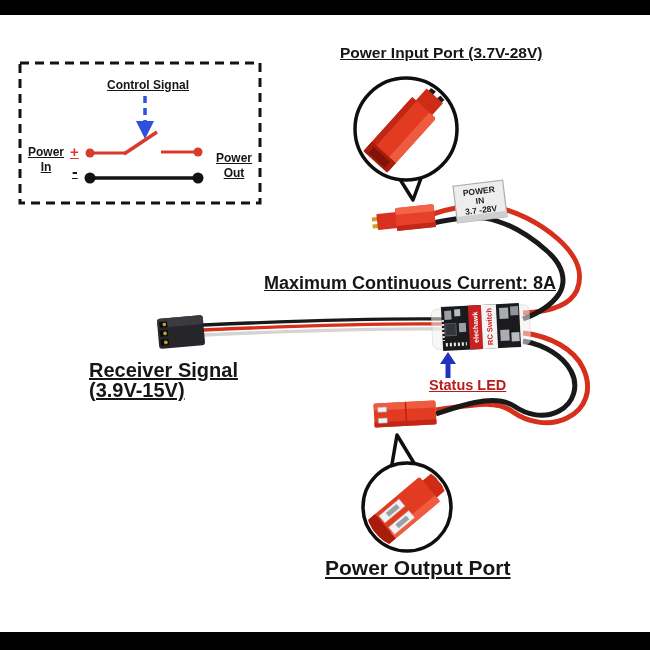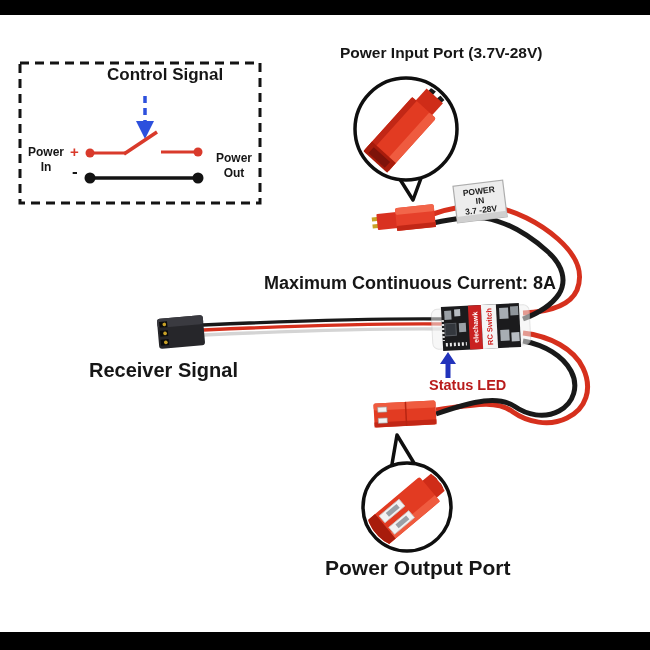--- a/index.html
+++ b/index.html
@@ -8,21 +8,21 @@
     background:#ffffff; overflow:hidden;
     font-family:"Liberation Sans", sans-serif;
   }
   .bar { position:absolute; left:0; width:650px; background:#000000; }
   .bar.top { top:0; height:15px; }
   .bar.bottom { top:632px; height:18px; }
   svg.scene { position:absolute; left:0; top:0; }
   svg.scene text { font-family:"Liberation Sans", sans-serif; }
   .t {
     position:absolute; font-weight:bold; color:#161616;
-    white-space:nowrap; line-height:1.15;
+    white-space:nowrap; line-height:1.15;text-decoration:underline;
   }
   .center { text-align:center; }
 </style>
 </head>
 <body>
 
 <div class="frame">
 
   <svg class="scene" width="650" height="650" viewBox="0 0 650 650">
     <defs>
@@ -160,28 +160,29 @@
       </g>
     </g>
   </svg>
 
   <div class="t" style="left:340px; top:44px; font-size:15.5px;">Power Input Port (3.7V-28V)</div>
 
   <div class="t" style="left:264px; top:273px; font-size:18px;">Maximum Continuous Current: 8A</div>
 
   <div class="t" style="left:89px; top:361px; font-size:20px; line-height:19.5px;">
     <div>Receiver Signal</div>
+    <div>(3.9V-15V)</div>
   </div>
 
   <div class="t" style="left:429px; top:377px; font-size:14.5px; color:#b91c1c;">Status LED</div>
 
   <div class="t" style="left:325px; top:556px; font-size:21px;">Power Output Port</div>
 
 
-  <div class="t" style="left:107px; top:65px; font-size:17px;">Control Signal</div>
+  <div class="t" style="left:107px; top:79px; font-size:12px;">Control Signal</div>
 
   <div class="t center" style="left:26px; top:145px; width:40px; font-size:12px; line-height:15px;">
     <div>Power</div>
     <div>In</div>
   </div>
 
   <div class="t center" style="left:212px; top:151px; width:44px; font-size:12px; line-height:15px;">
     <div>Power</div>
     <div>Out</div>
   </div>

